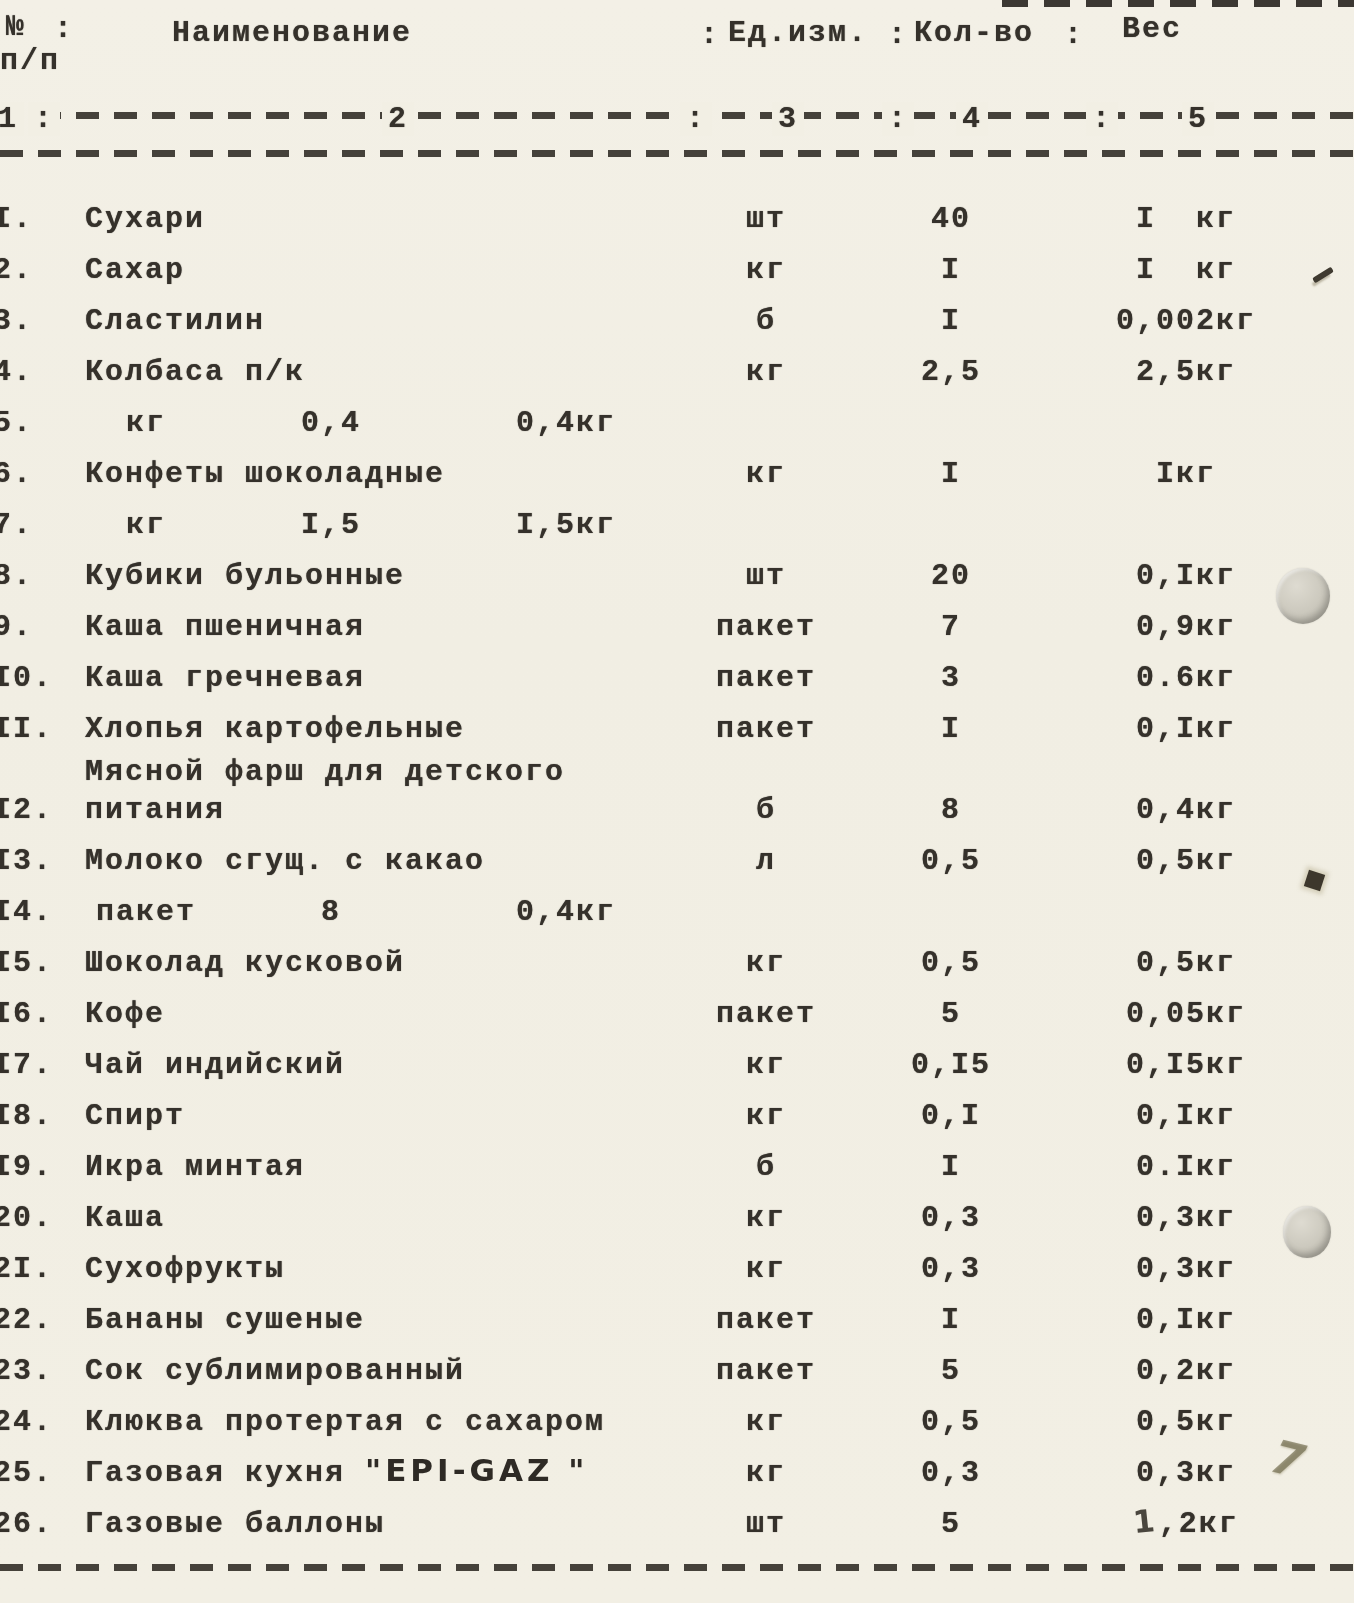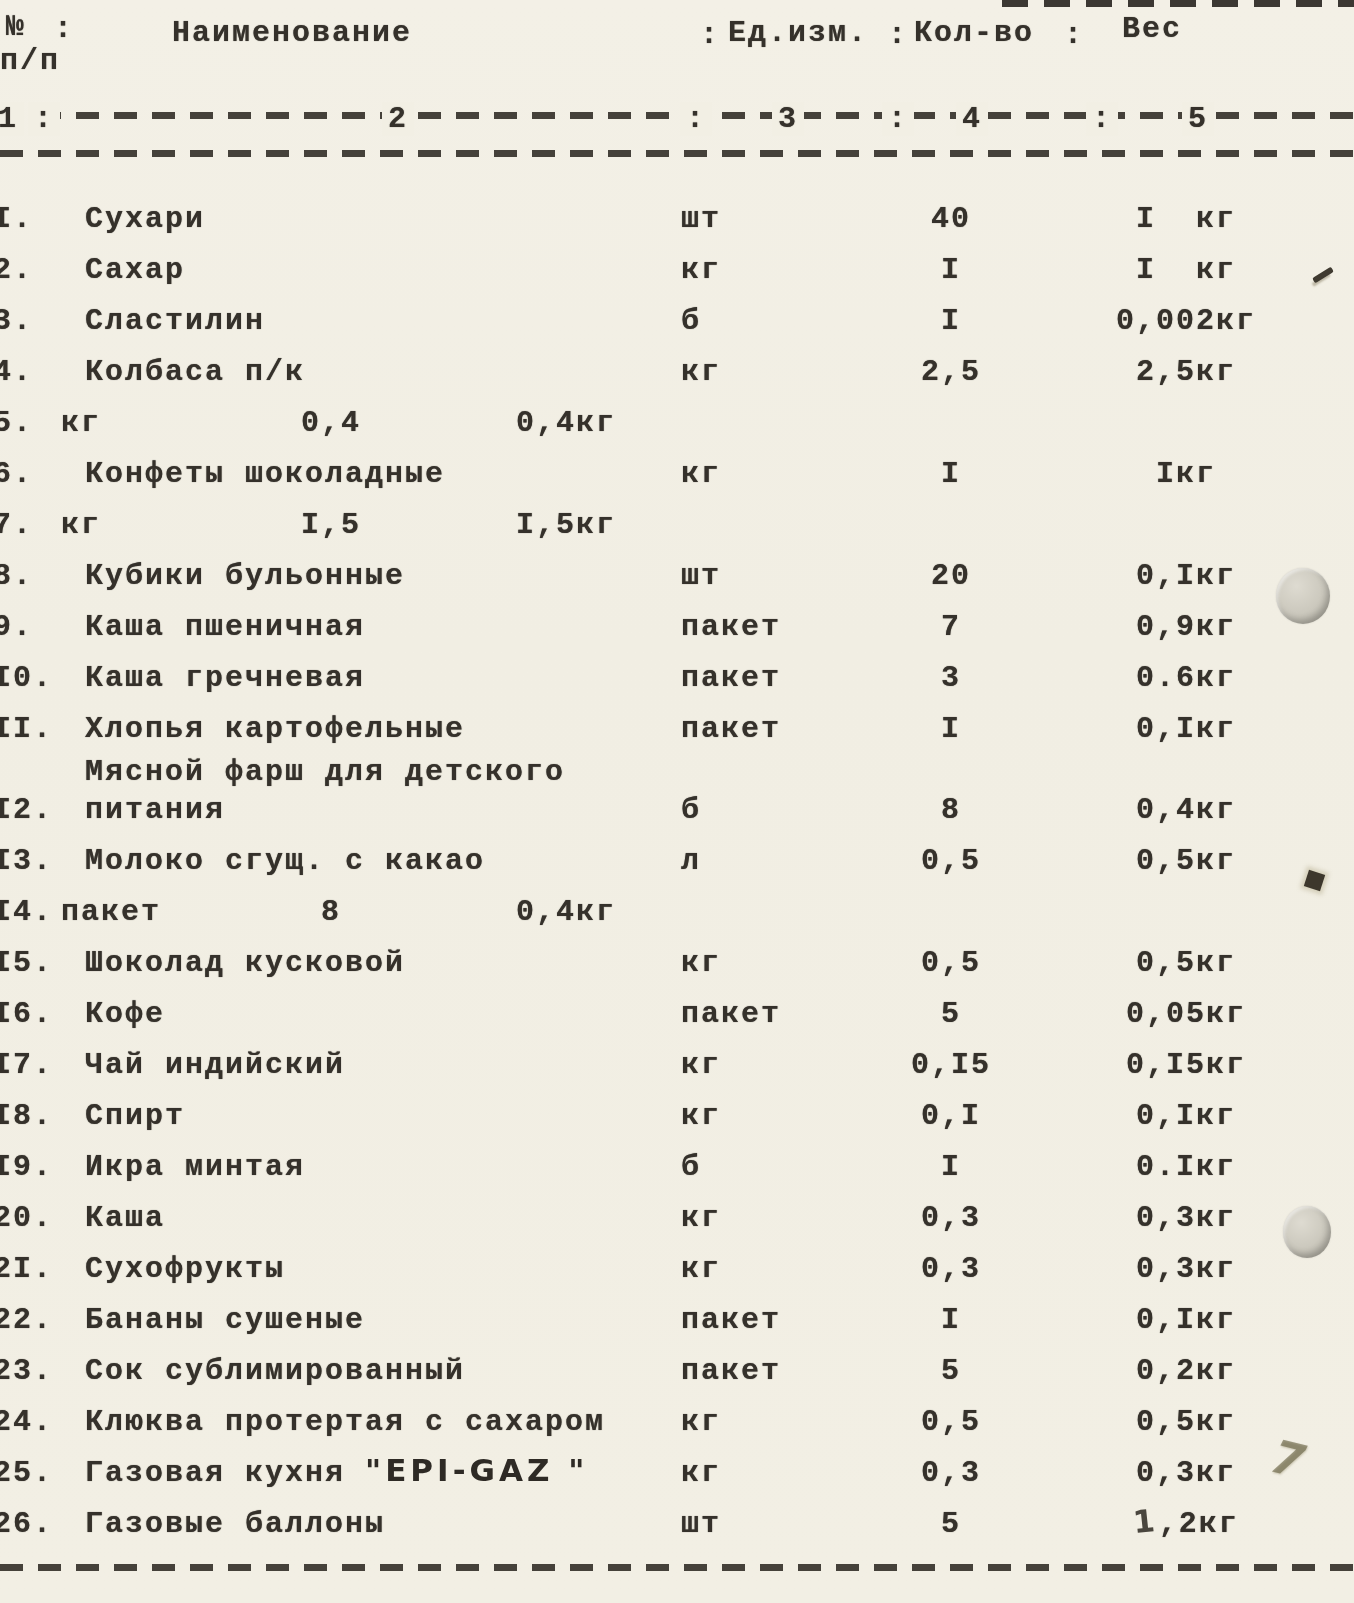--- a/index.html
+++ b/index.html
@@ -34,21 +34,21 @@
   
   .colnums{position:absolute;top:96px;left:0;width:100%;height:46px;}
   .colnums .dash-line{top:16px;}
   .colnums .n{position:absolute;top:6px;background:#f2efe4;padding:0 6px;}
   
   .rows{position:absolute;top:192px;left:0;width:100%;}
   .row{display:flex;align-items:flex-end;min-height:51px;padding-bottom:5px;box-sizing:border-box;line-height:38px;}
   .cell{flex:none;box-sizing:border-box;}
   .c-num{width:68px;margin-left:-7px;}
   .c-name{width:620px;padding-left:24px;white-space:pre-line;}
-  .c-unit{width:170px;}
+  .c-unit{width:170px;text-align:center;}
   .c-qty{width:200px;text-align:center;}
   .c-weight{width:252px;text-align:center;padding-left:18px;}
   .hand{
     font-family:"DejaVu Sans",sans-serif;font-weight:600;
     font-size:31px;letter-spacing:4px;color:#2e2a25;
     text-shadow:none;white-space:pre;
   }
   .hand:empty{display:none;}
   .hand-digit{display:inline-block;transform:rotate(-6deg);color:#4a463e;}
   

